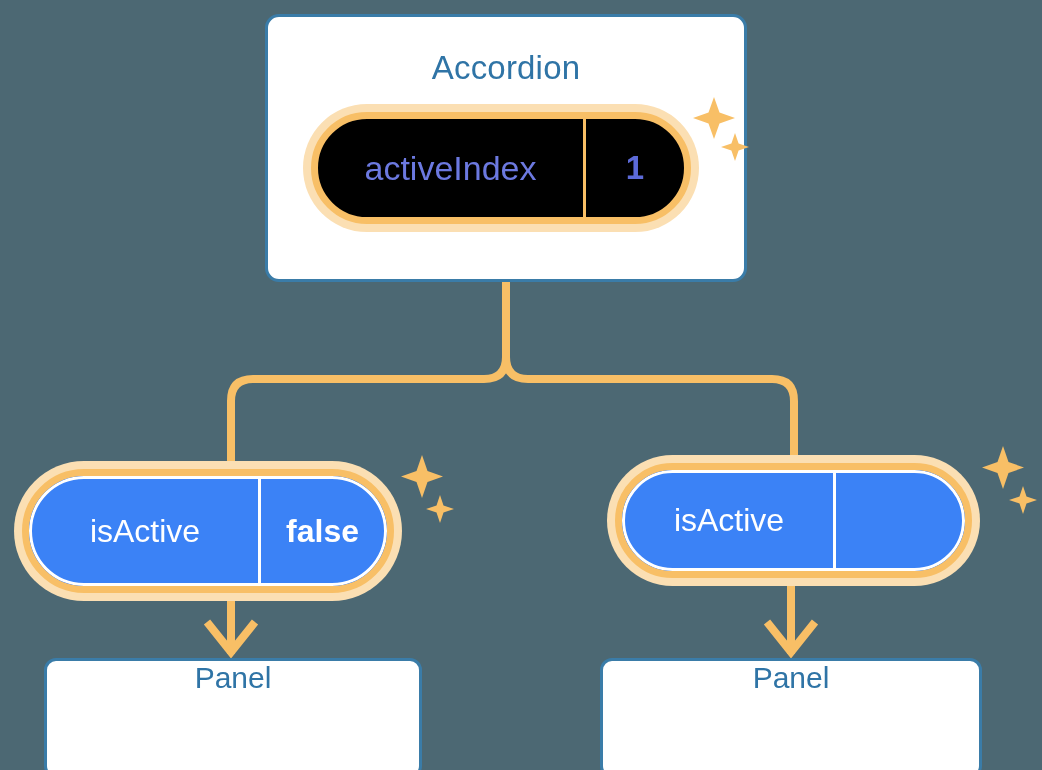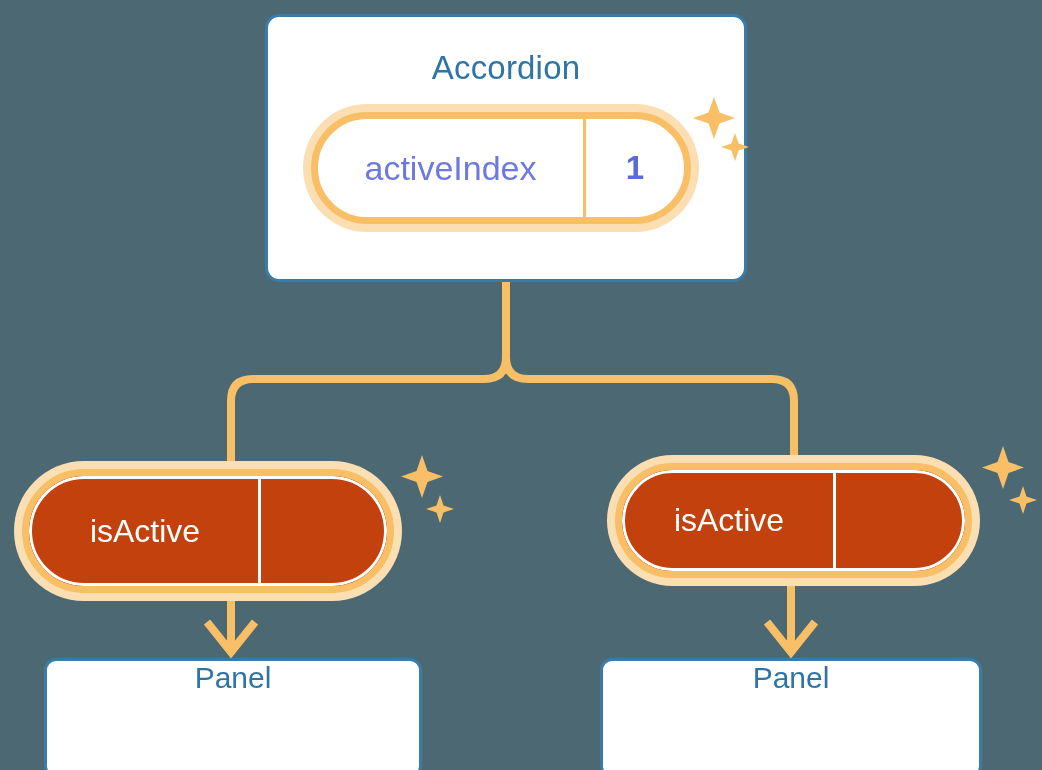--- a/index.html
+++ b/index.html
@@ -85,41 +85,41 @@
 
   
   #pill-active-index {
     left: 311px;
     top: 100px;
   }
 
   #pill-active-index .pill {
     width: 380px;
     height: 112px;
-    background: #ffffff;
+    background: #000000;
   }
 
   #pill-active-index .pill-key {
     flex: 0 0 268px;
     color: #6c79e0;
     font-size: 34px;
     font-weight: 400;
     border-right: 3px solid #f8bf66;
   }
 
   #pill-active-index .pill-val {
     flex: 1 1 auto;
     color: #5c6ad8;
     font-size: 33px;
     font-weight: 700;
   }
 
   
   .pill-solid .pill {
-    background: #c2410c;
+    background: #3b82f6;
   }
 
   .pill-solid .pill-inner {
     display: flex;
     align-items: stretch;
     width: 100%;
     height: 100%;
     border: 3px solid #ffffff;
     border-radius: 999px;
     overflow: hidden;
@@ -244,20 +244,21 @@
     <svg width="62" height="70" viewBox="0 0 62 70" xmlns="http://www.w3.org/2000/svg">
       <path d="M24 2 L29.5 17.5 L45 23 L29.5 28.5 L24 44 L18.5 28.5 L3 23 L18.5 17.5 Z" fill="#f8bf66"></path>
       <path d="M45 38 L48.6 48.4 L59 52 L48.6 55.6 L45 66 L41.4 55.6 L31 52 L41.4 48.4 Z" fill="#f8bf66"></path>
     </svg>
   </div>
 
   <div class="pill-wrap pill-solid" id="pill-is-active-false">
     <div class="pill">
       <div class="pill-inner">
         <div class="pill-seg pill-key">isActive</div>
+        <div class="pill-seg pill-val">false</div>
       </div>
     </div>
   </div>
 
   <div class="sparkles" id="sparkles-left">
     <svg width="62" height="74" viewBox="0 0 62 74" xmlns="http://www.w3.org/2000/svg">
       <path d="M26 2 L31.5 18 L47 23.5 L31.5 29 L26 45 L20.5 29 L5 23.5 L20.5 18 Z" fill="#f8bf66"></path>
       <path d="M44 42 L47.5 52.5 L58 56 L47.5 59.5 L44 70 L40.5 59.5 L30 56 L40.5 52.5 Z" fill="#f8bf66"></path>
     </svg>
   </div>

